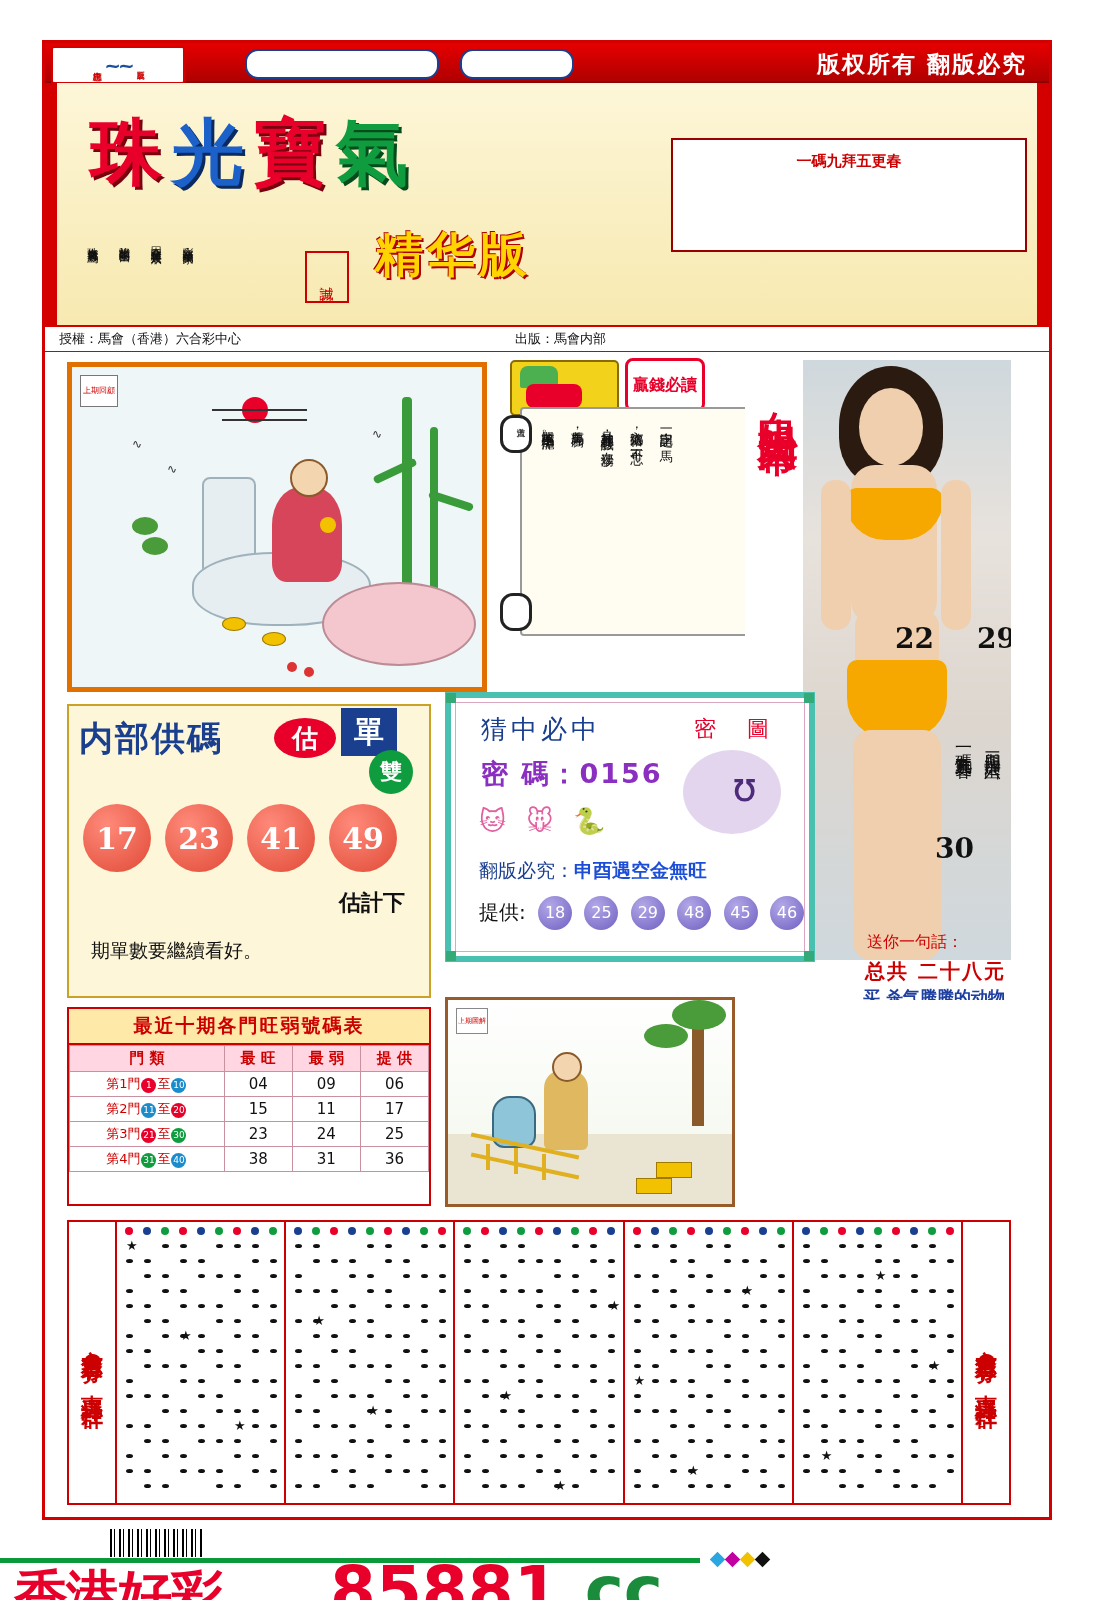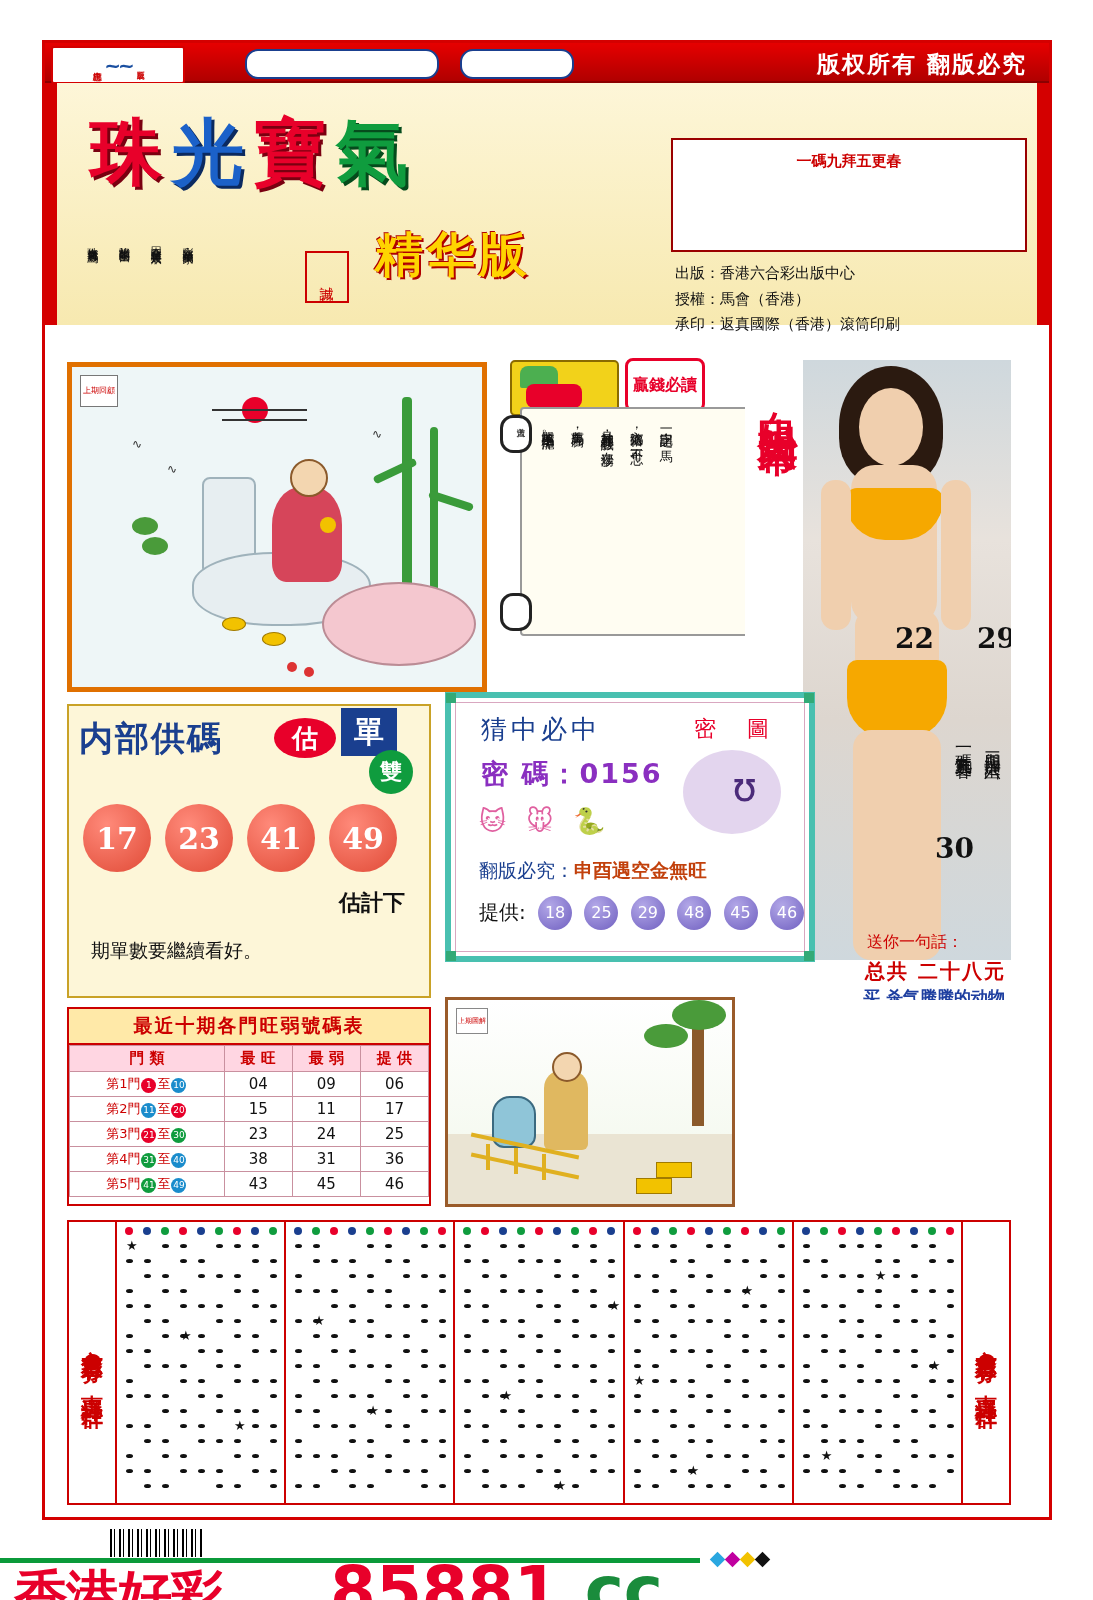--- a/index.html
+++ b/index.html
@@ -169,21 +169,21 @@
   .sc-t1{position:absolute;left:30px;top:14px;font-size:26px;color:#1a3f8f;font-family:"DejaVu Serif", serif;letter-spacing:4px;}
   .sc-t2{position:absolute;right:28px;top:16px;font-size:22px;color:#e8002a;letter-spacing:12px;}
   .sc-code{position:absolute;left:30px;top:58px;font-size:27px;color:#8a2fc0;font-weight:bold;letter-spacing:2px;}
   .blob{
     position:absolute;right:28px;top:52px;width:98px;height:84px;border-radius:50%;
     background:#d9c7e8;opacity:.75;
   }
   .blobpen{position:absolute;right:52px;top:66px;font-size:40px;color:#4b2b7a;}
   .sc-pic{position:absolute;left:28px;top:108px;font-size:26px;color:#e060a0;letter-spacing:6px;}
   .sc-poem{position:absolute;left:28px;top:160px;font-size:19px;color:#1a3f8f;}
-  .sc-poem b{color:#c2410c;margin-top:21px;}
+  .sc-poem b{color:#1d4ed8;margin-top:21px;}
   .sc-provide{position:absolute;left:28px;top:198px;font-size:20px;color:#111;}
   .pball{
     display:inline-block;width:34px;height:34px;border-radius:50%;
     background:radial-gradient(circle at 35% 30%,#b3a8e8,#6f5fc0);
     color:#fff;font-size:16px;line-height:34px;text-align:center;margin-left:6px;vertical-align:middle;
   }
   .corner{position:absolute;width:10px;height:10px;background:#3a7;}
   
   .tablebox{
     position:absolute;left:22px;top:655px;width:360px;height:195px;background:#fff;border:2px solid #c00;
@@ -264,27 +264,26 @@
       <div class="vpoem">珠光寶氣尋靈馬</div>
       <div class="vpoem">賭根削去頭不回</div>
       <div class="vpoem">因會賭至貧無米炊</div>
       <div class="vpoem">六彩賭連禍萬家</div>
     </div>
     <div class="seal">誠言</div>
 
     <div class="infobox">
       <div class="ttl">一碼九拜五更春</div>
     </div>
-    <div class="pubinfo">
-      <div>出版：香港六合彩出版中心</div>
-      <div>授權：馬會（香港）</div>
-      <div>承印：返真國際（香港）滾筒印刷</div>
-    </div>
   </div>
 
+  <div class="footline">
+    <span class="l">授權：馬會（香港）六合彩中心</span>
+    <span class="r">出版：馬會内部</span>
+  </div>
 
   <div class="body">
 
     <div class="illus1">
       <div class="cornerlogo">上期回顧</div>
       <div class="sun"></div>
       <div class="sunline" style="left:140px;top:42px;width:95px;"></div>
       <div class="sunline" style="left:150px;top:52px;width:85px;"></div>
       <div class="bird" style="left:60px;top:70px;">∿</div>
       <div class="bird" style="left:95px;top:95px;">∿</div>
@@ -420,26 +419,20 @@
             <td class="lbl"><span>第3門</span><span class="minib" style="background:#e8002a">21</span>至<span class="minib" style="background:#0f9c3e">30</span></td>
             <td>23</td>
             <td>24</td>
             <td>25</td>
           </tr>
           <tr>
             <td class="lbl"><span>第4門</span><span class="minib" style="background:#0f9c3e">31</span>至<span class="minib" style="background:#1a8ccc">40</span></td>
             <td>38</td>
             <td>31</td>
             <td>36</td>
-          </tr>
-          <tr>
-            <td class="lbl"><span>第5門</span><span class="minib" style="background:#0f9c3e">41</span>至<span class="minib" style="background:#1a8ccc">49</span></td>
-            <td>43</td>
-            <td>45</td>
-            <td>46</td>
           </tr>
         </tbody>
       </table>
     </div>
 
     <div class="illus2">
       <div class="i2-sky"></div>
       <div class="i2-ground"></div>
       <div class="i2-tree"></div>
       <div class="i2-leaf" style="right:6px;top:0;width:54px;height:30px;"></div>

